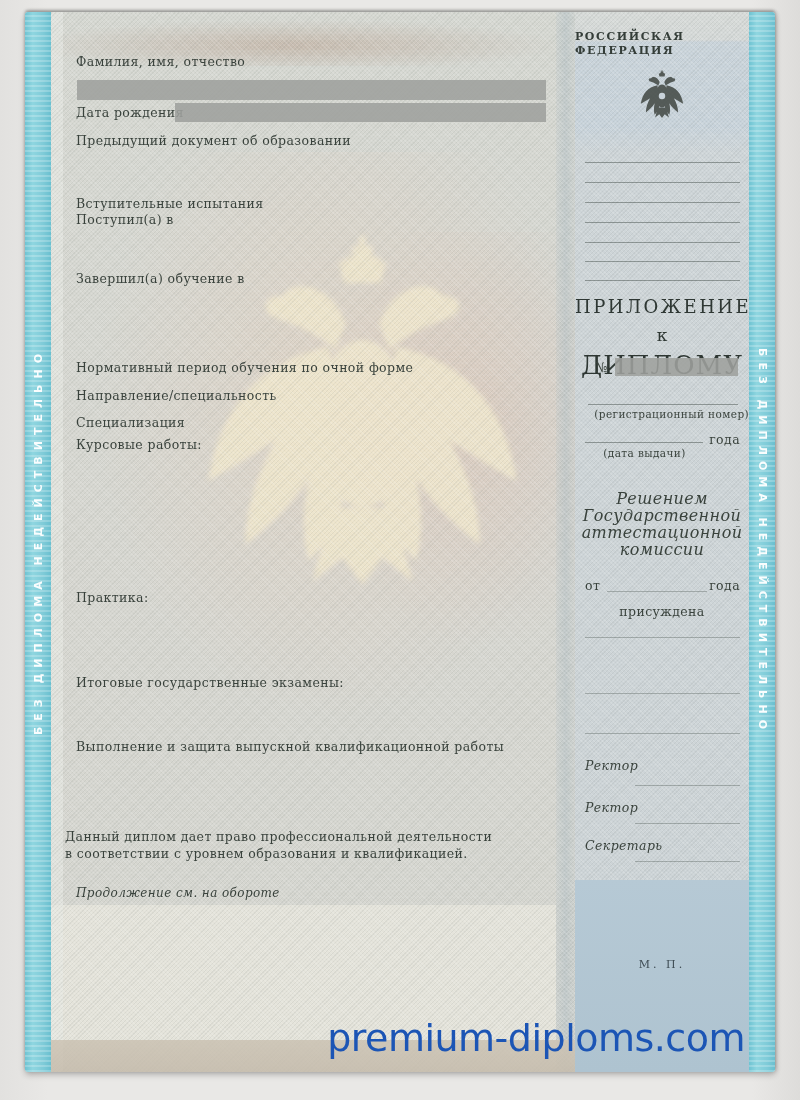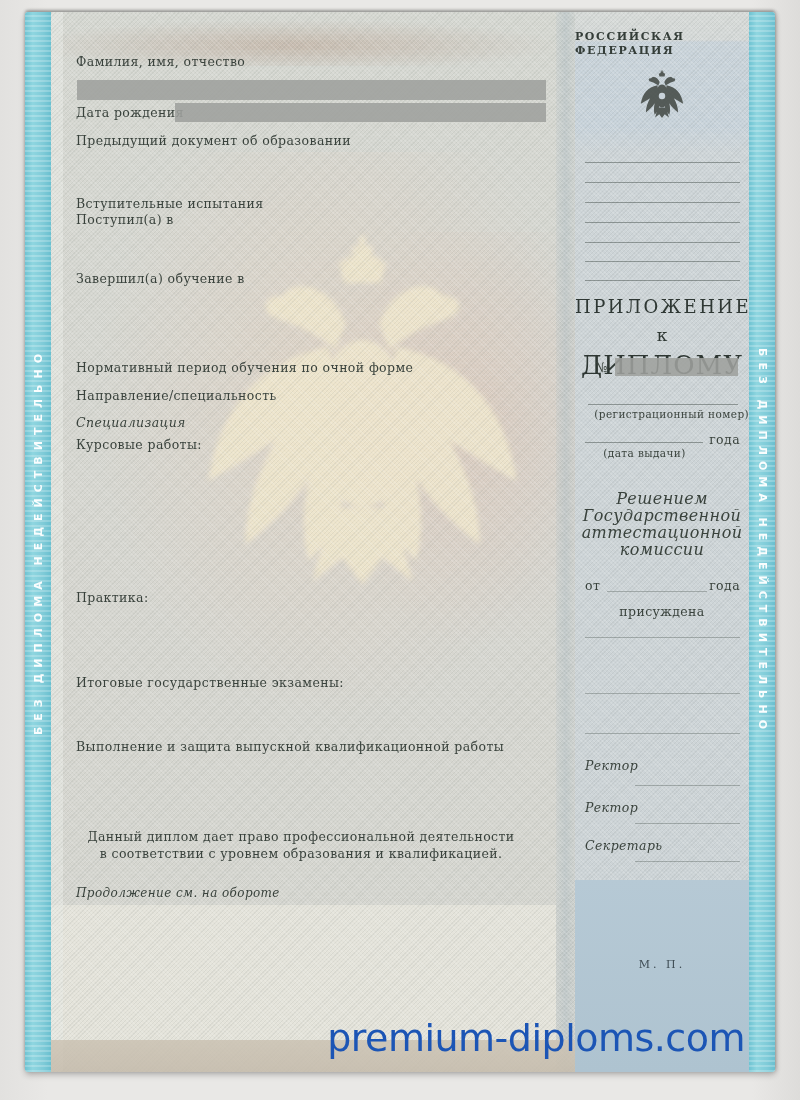--- a/index.html
+++ b/index.html
@@ -52,21 +52,21 @@
   .divider{position:absolute;left:531px;top:0;width:19px;height:1060px;z-index:1;
     background:linear-gradient(90deg,rgba(186,197,200,.25),rgba(176,190,196,.55),rgba(186,197,200,.25));}
   .right-col{position:absolute;left:550px;top:0;width:174px;height:1060px;z-index:1;
     background:linear-gradient(180deg,#d6dad7 0,#d4d8d7 28px,#c9d3da 30px,#c7d2da 115px,#cdd4d7 140px,#ccd3d6 100%);}
   
   .t{position:absolute;z-index:4;color:#39423c;font-size:12.5px;letter-spacing:.4px;line-height:1.25;}
   .italic{font-style:italic;}
   .small{font-size:10.5px;}
   .bar{position:absolute;z-index:4;background:rgba(158,161,157,.88);}
   .rule{position:absolute;z-index:4;border-top:1px solid rgba(72,82,77,.5);height:0;}
-  .center{text-align:center;}
+  .center{}
   
   .country{left:550px;top:18px;width:174px;font-weight:bold;font-size:11px;letter-spacing:1.6px;color:#343d38;}
   .emblem{position:absolute;left:614px;top:50px;width:46px;height:66px;z-index:4;opacity:.88;}
   .title1{left:550px;top:284px;width:174px;text-align:center;font-size:18px;letter-spacing:2.5px;color:#2e3733;}
   .title2{left:550px;top:304px;width:174px;text-align:center;font-size:26px;letter-spacing:1px;color:#2e3733;}
   .title2 .kk{font-size:17px;letter-spacing:0;}
   .seal-box{position:absolute;left:550px;top:868px;width:174px;height:192px;z-index:3;
     background:linear-gradient(180deg,#b6c9d5,#aec3d0);}
   .seal-label{position:absolute;left:0;top:78px;width:100%;text-align:center;font-size:11px;letter-spacing:3px;color:#3e4c54;}
   
@@ -181,21 +181,21 @@
 
   <div class="t" style="left:51px;top:93px;">Дата рождения</div>
   <div class="bar" style="left:150px;top:91px;width:371px;height:19px;"></div>
 
   <div class="t" style="left:51px;top:121px;">Предыдущий документ об образовании</div>
   <div class="t" style="left:51px;top:184px;">Вступительные испытания</div>
   <div class="t" style="left:51px;top:200px;">Поступил(а) в</div>
   <div class="t" style="left:51px;top:259px;">Завершил(а) обучение в</div>
   <div class="t" style="left:51px;top:348px;">Нормативный период обучения по очной форме</div>
   <div class="t" style="left:51px;top:376px;">Направление/специальность</div>
-  <div class="t" style="left:51px;top:403px;font-style:italic;">Специализация</div>
+  <div class="t" style="left:51px;top:403px;">Специализация</div>
   <div class="t" style="left:51px;top:425px;">Курсовые работы:</div>
   <div class="t" style="left:51px;top:578px;">Практика:</div>
   <div class="t" style="left:51px;top:727px;">Выполнение и защита выпускной квалификационной работы</div>
   <div class="t" style="left:51px;top:663px;">Итоговые государственные экзамены:</div>
 
   <div class="t center" style="left:40px;top:816px;width:472px;line-height:17px;">
     <div>Данный диплом дает право профессиональной деятельности</div>
     <div>в соответствии с уровнем образования и квалификацией.</div>
   </div>
 

